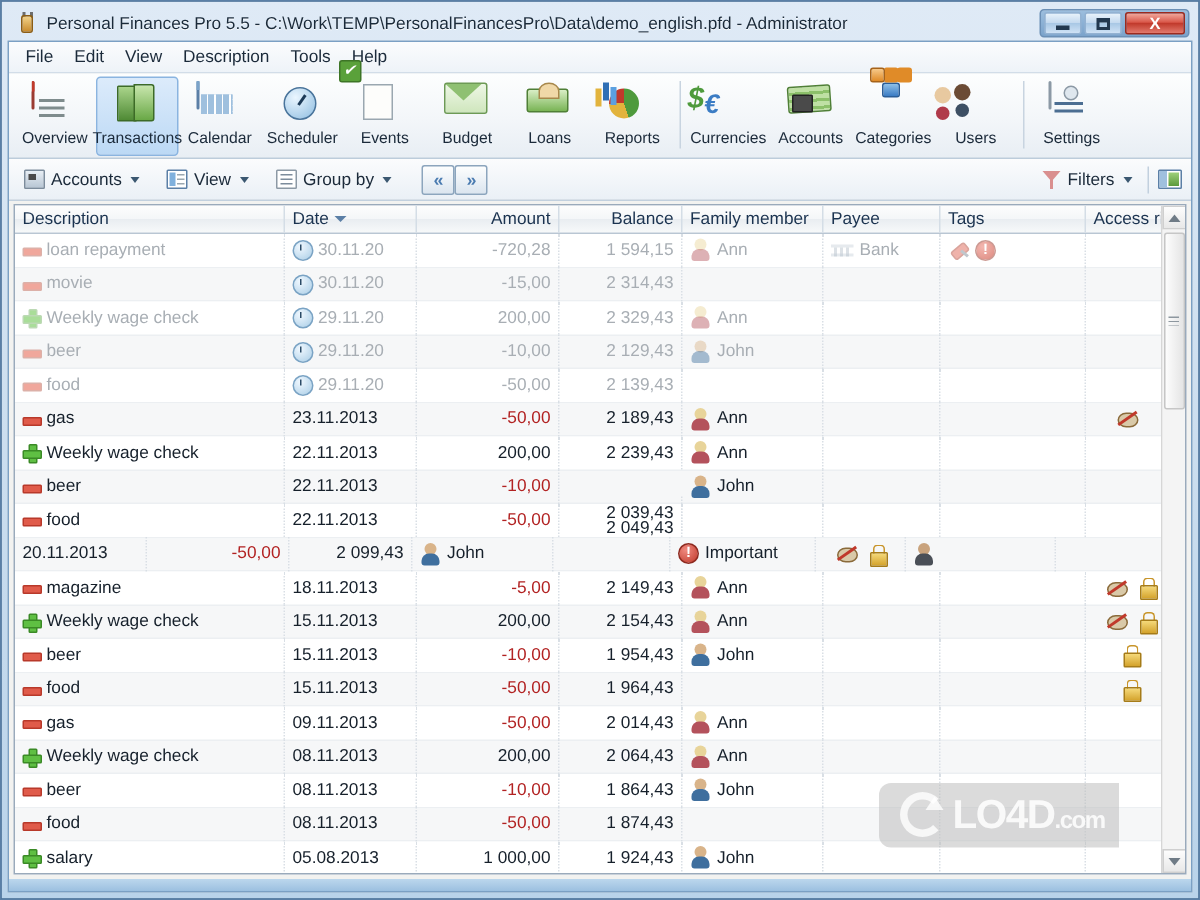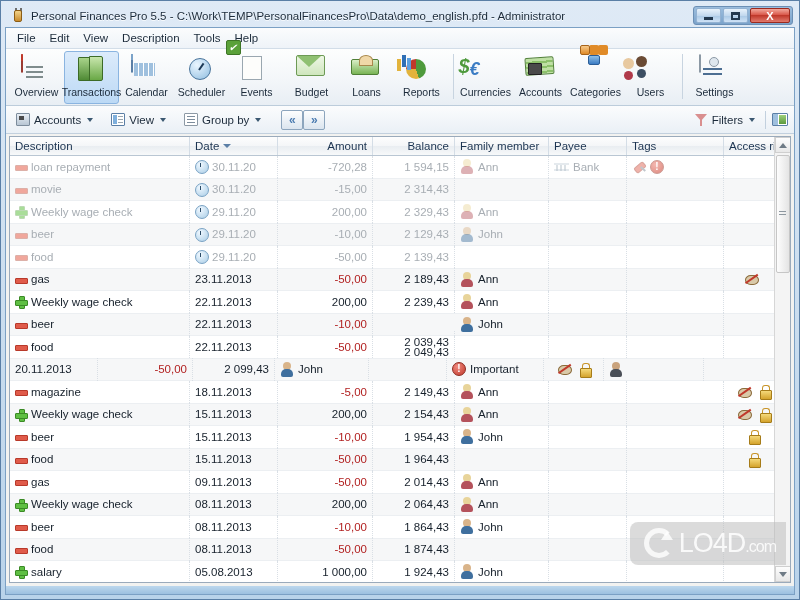--- a/index.html
+++ b/index.html
@@ -313,22 +313,23 @@
   
   .statusbar {
     flex: 0 0 8px; height: 8px;
     background: linear-gradient(180deg,#bcd7ed,#9cc0e0);
   }
 
   
   .watermark {
     position: absolute; right: 4px; bottom: 10px;
     width: 200px; height: 58px;
-    display: flex; align-items: center; justify-content: flex-end;
+    display: flex; align-items: center; 
     pointer-events: none;
+    font-weight: bold;
   }
   .wm-box{
     background: rgba(190,190,190,.55);
     border-radius: 8px 0 0 8px;
     padding: 6px 10px 6px 14px;
     display:flex; align-items:center; gap:5px;
   }
   .wm-circ{
     width: 30px; height: 30px; border-radius: 50%;
     border: 5px solid rgba(255,255,255,.8);

